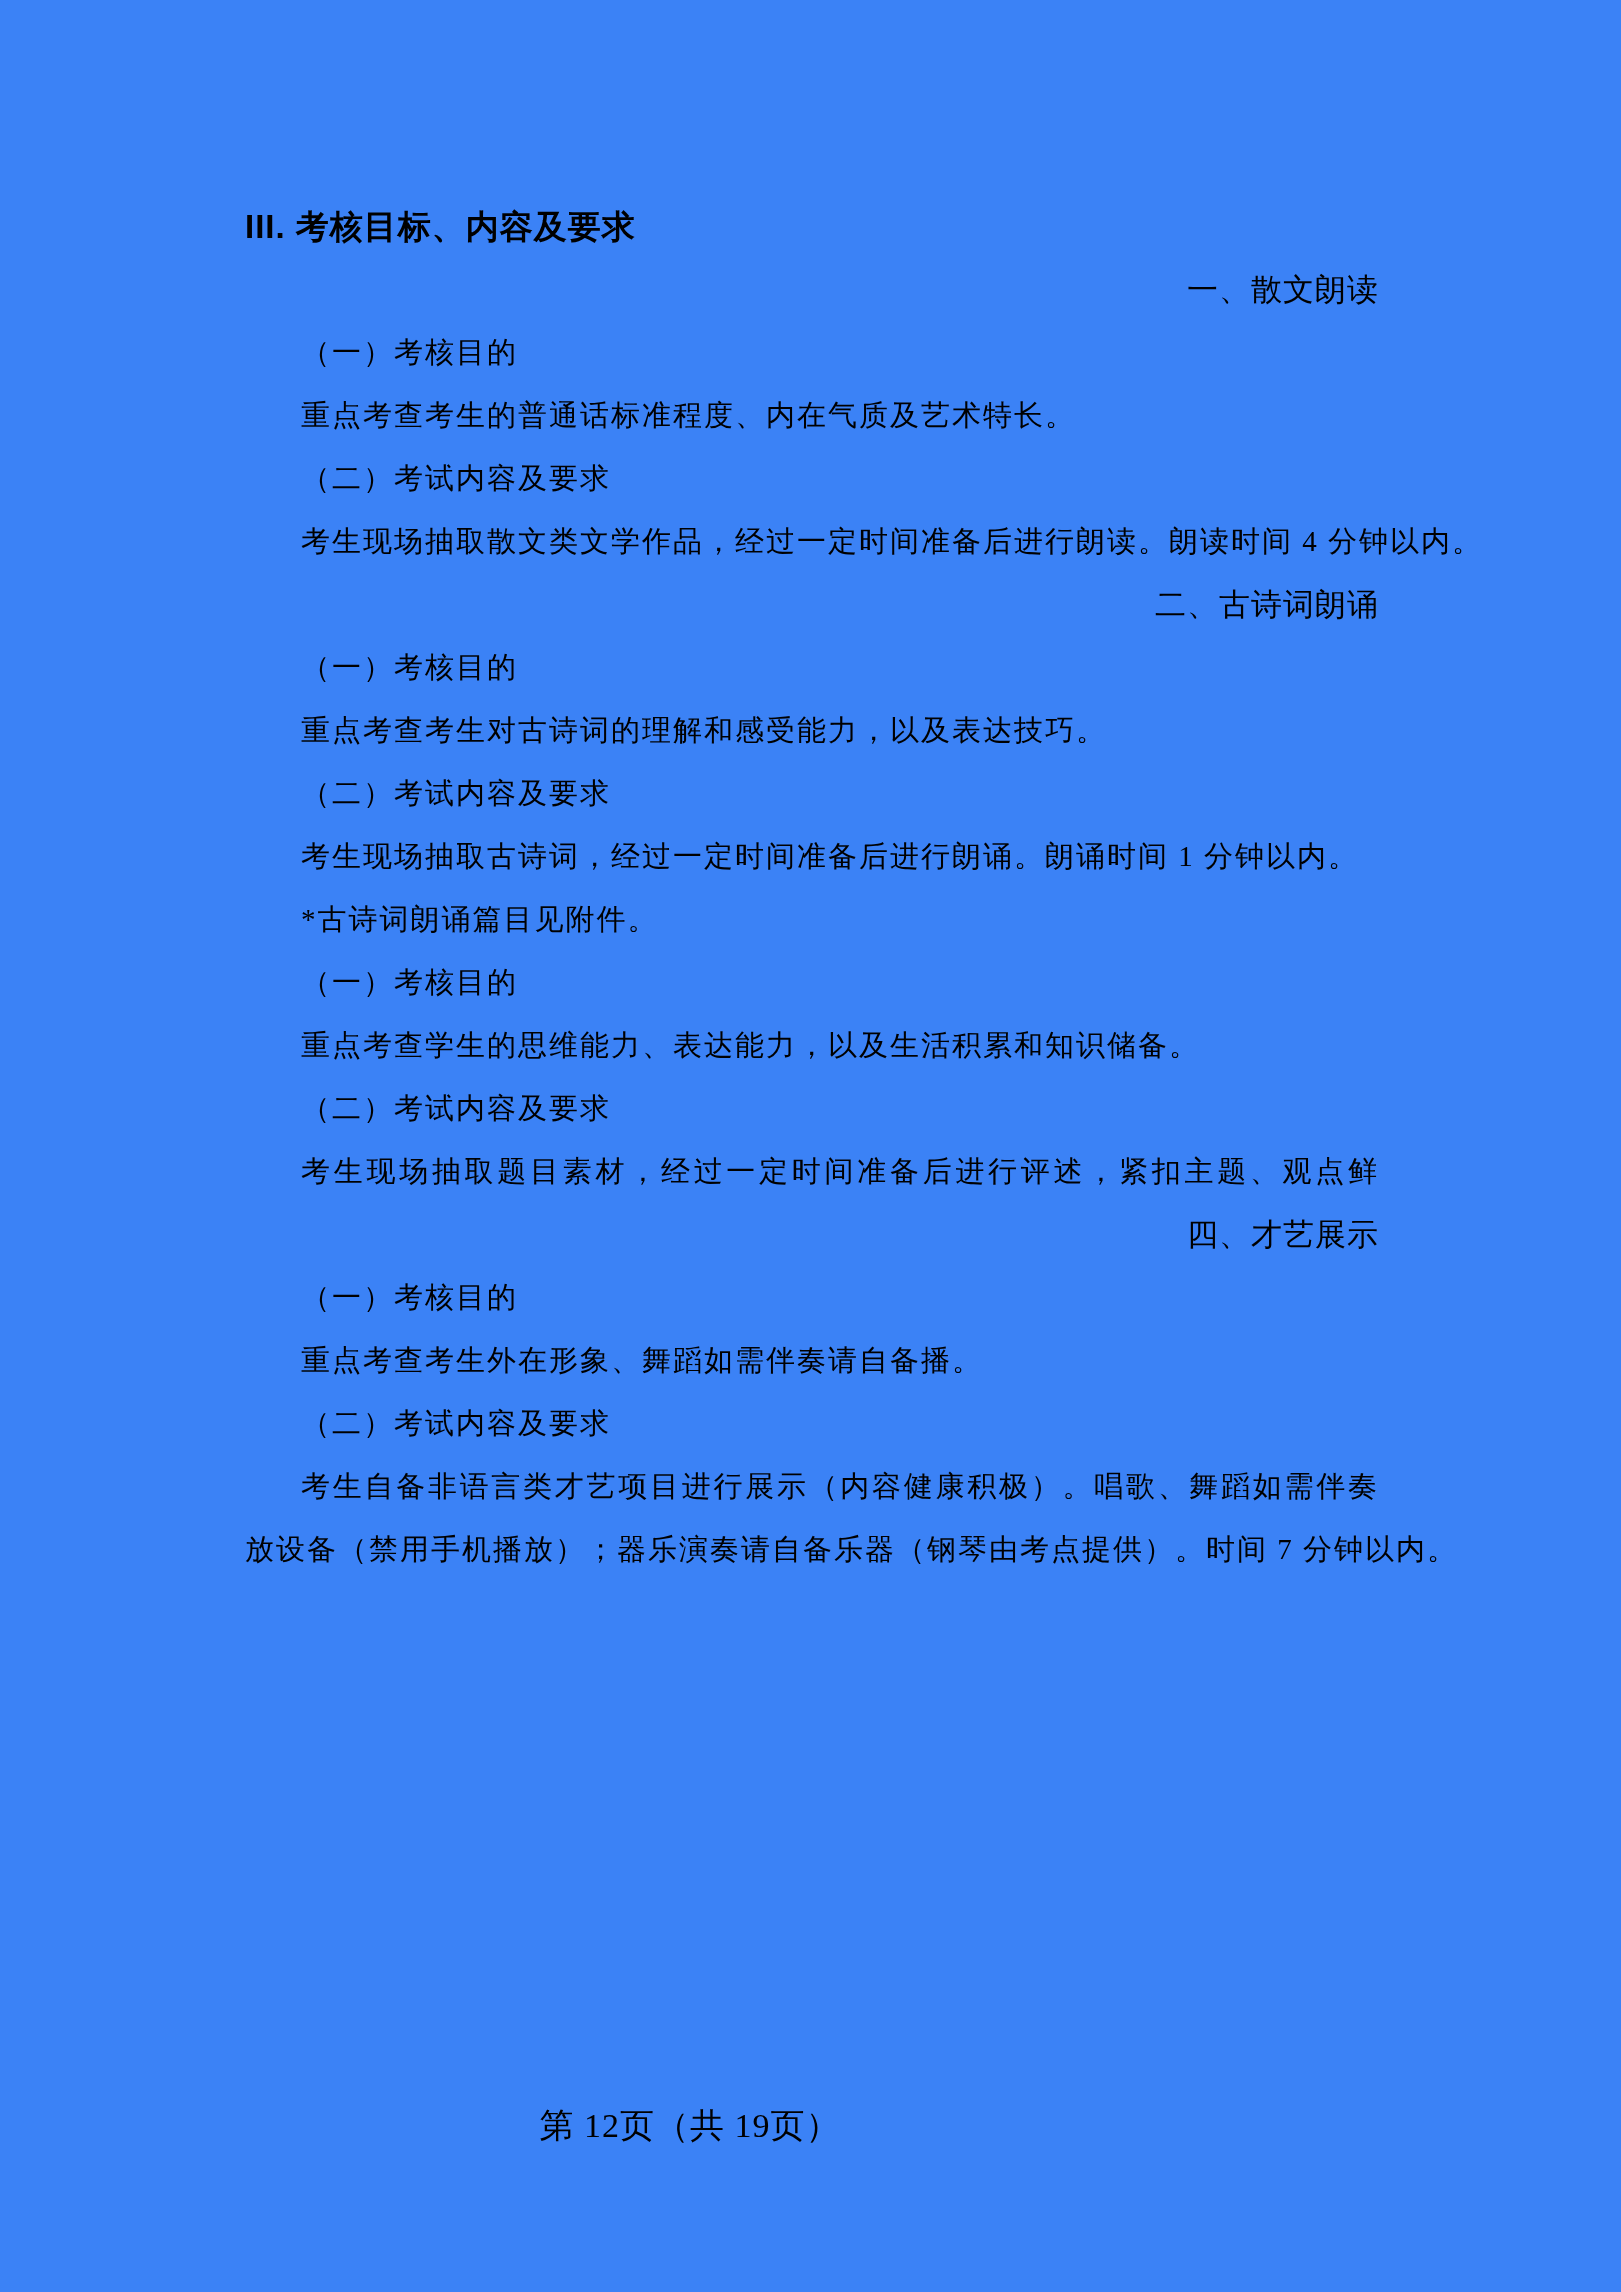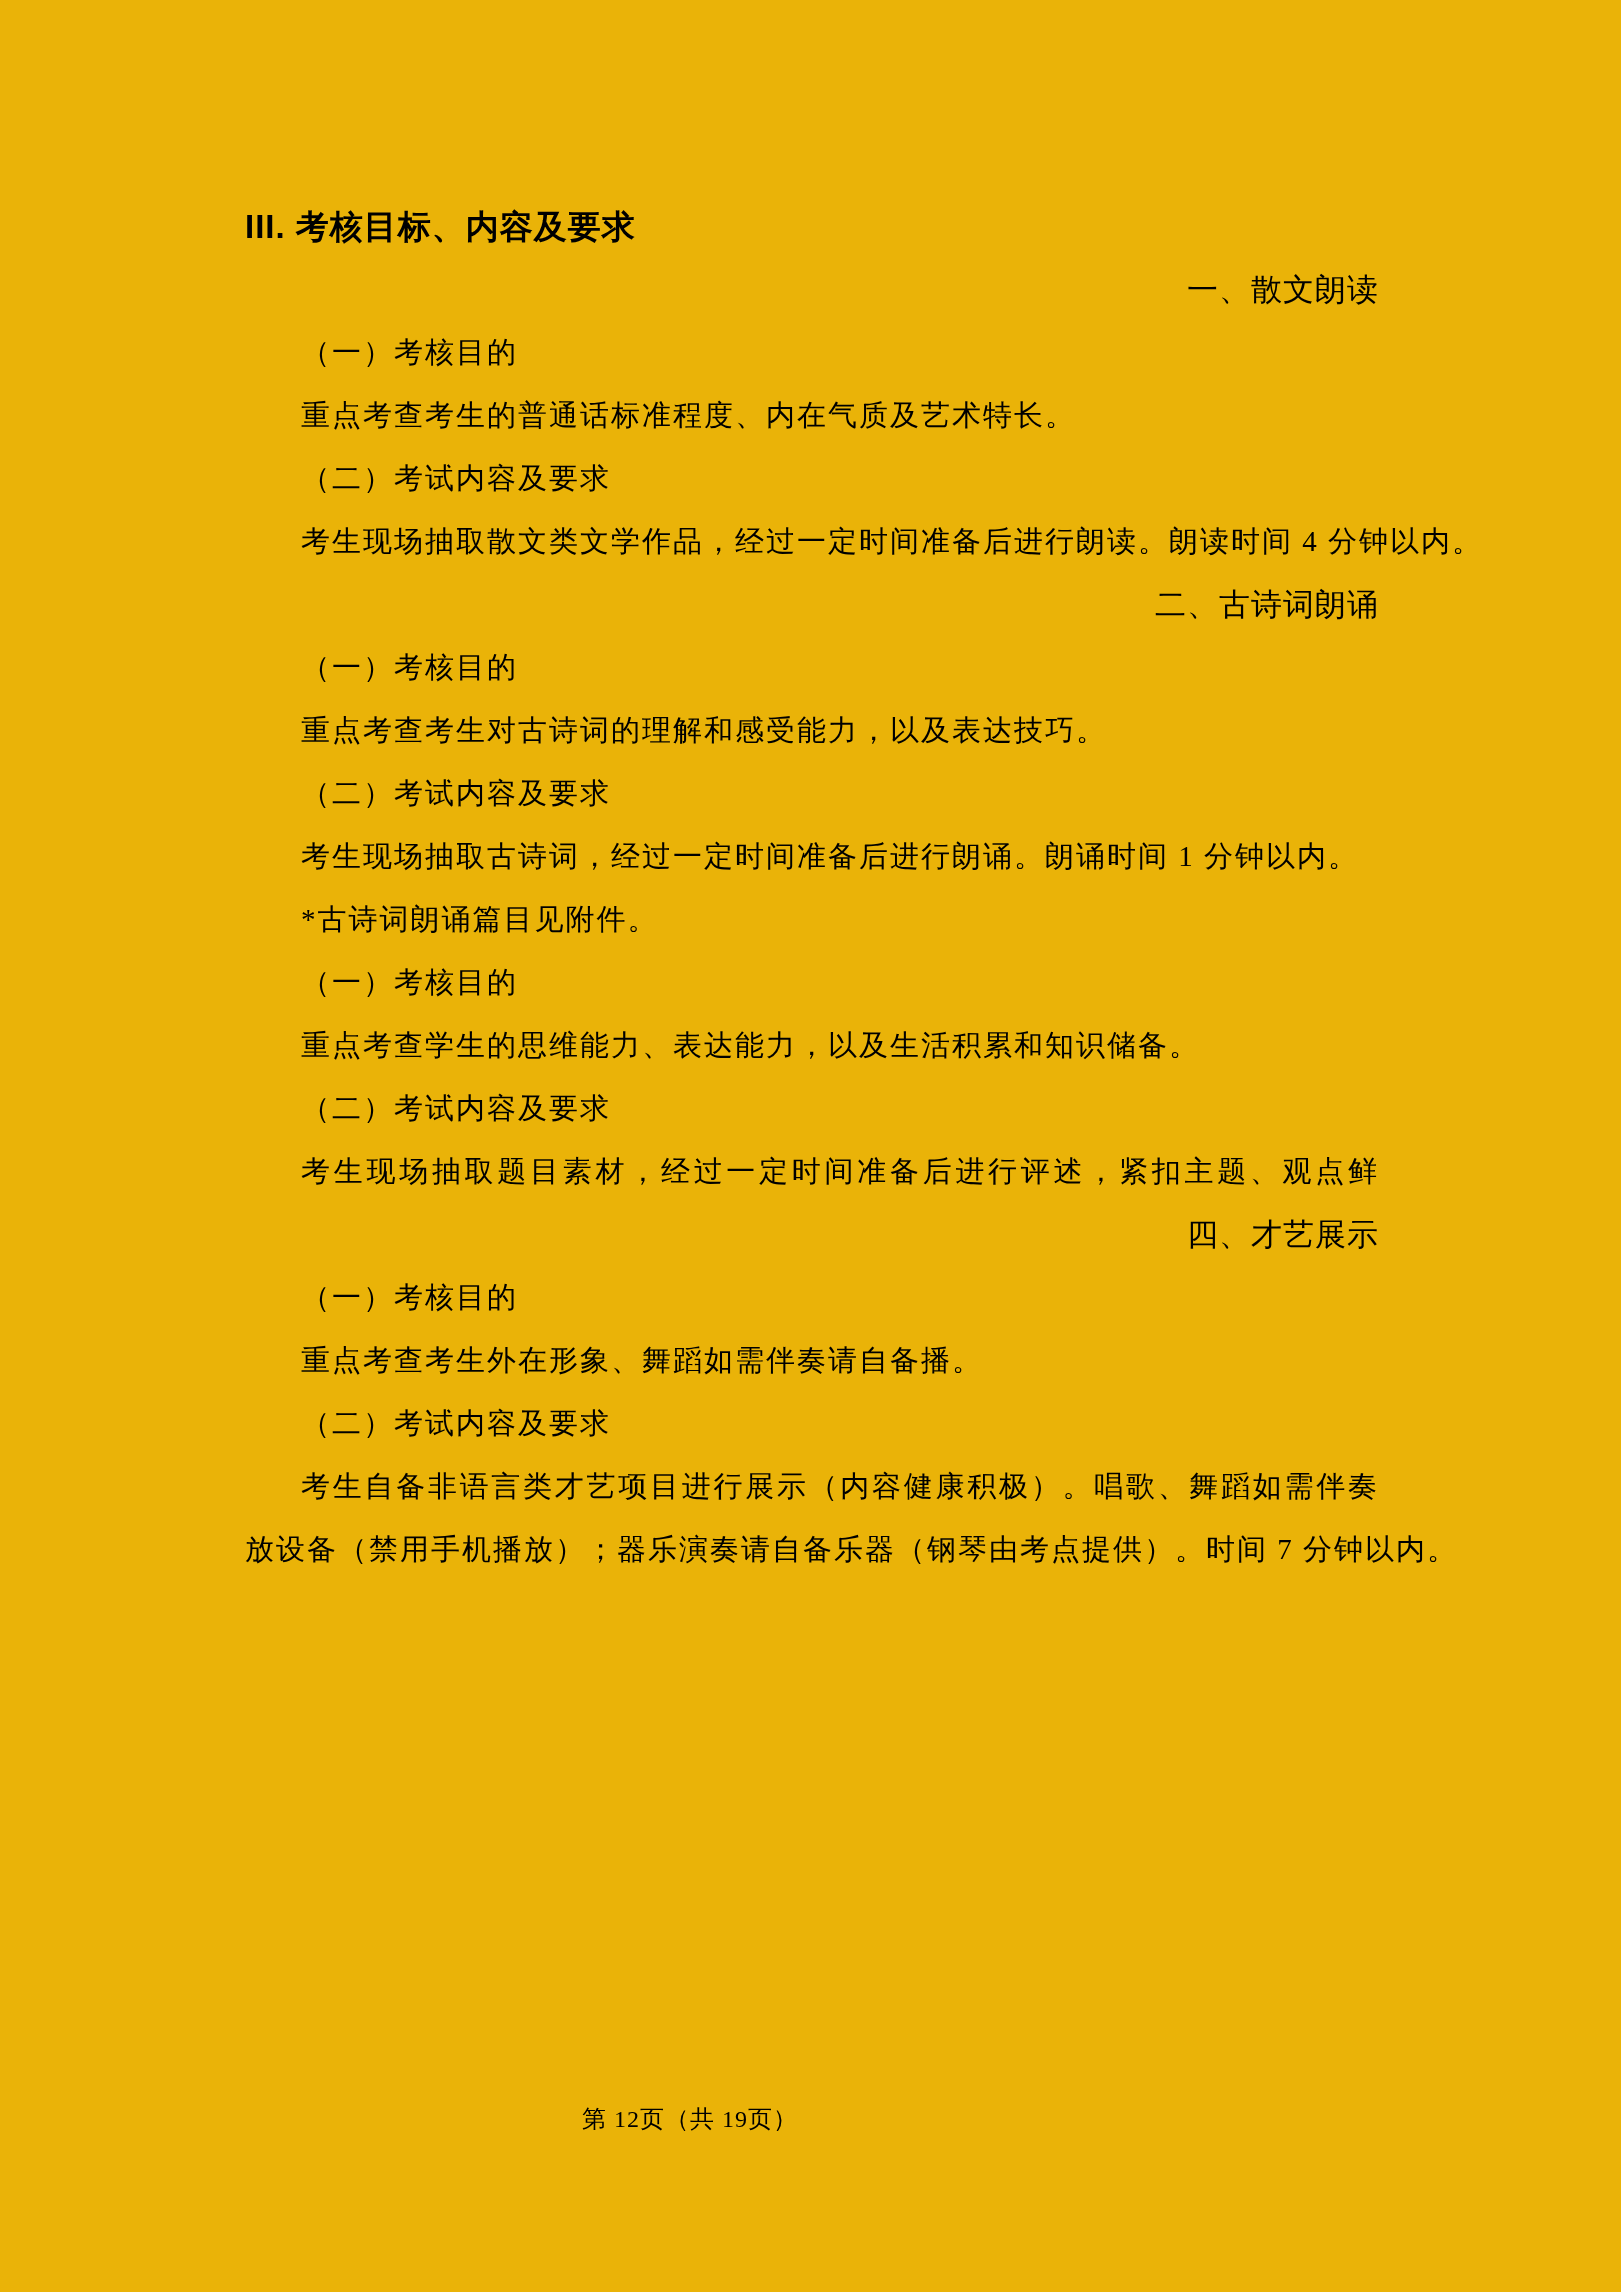--- a/index.html
+++ b/index.html
@@ -4,21 +4,21 @@
 <style>
   html, body {
     margin: 0;
     padding: 0;
     background: #ffffff;
   }
   .page {
     position: relative;
     width: 1621px;
     height: 2293px;
-    background: #eab308;
+    background: #3b82f6;
     overflow: hidden;
     color: #000000;
   }
   .doc {
     position: absolute;
     left: 245px;
     top: 195px;
     width: 1134px;
   }
   .line {
@@ -60,21 +60,21 @@
     text-align-last: justify;
     overflow: hidden;
   }
   .footer {
     position: absolute;
     left: 0;
     top: 2103px;
     width: 1380px;
     text-align: center;
     font-family: "Liberation Serif", "DejaVu Serif", serif;
-    font-size: 24px;
+    font-size: 34px;
     letter-spacing: 1px;
     color: #000000;
   }
 </style>
 </head>
 <body>
 
 <div class="page">
   <div class="doc">
       <div class="line title">III. 考核目标、内容及要求</div>

